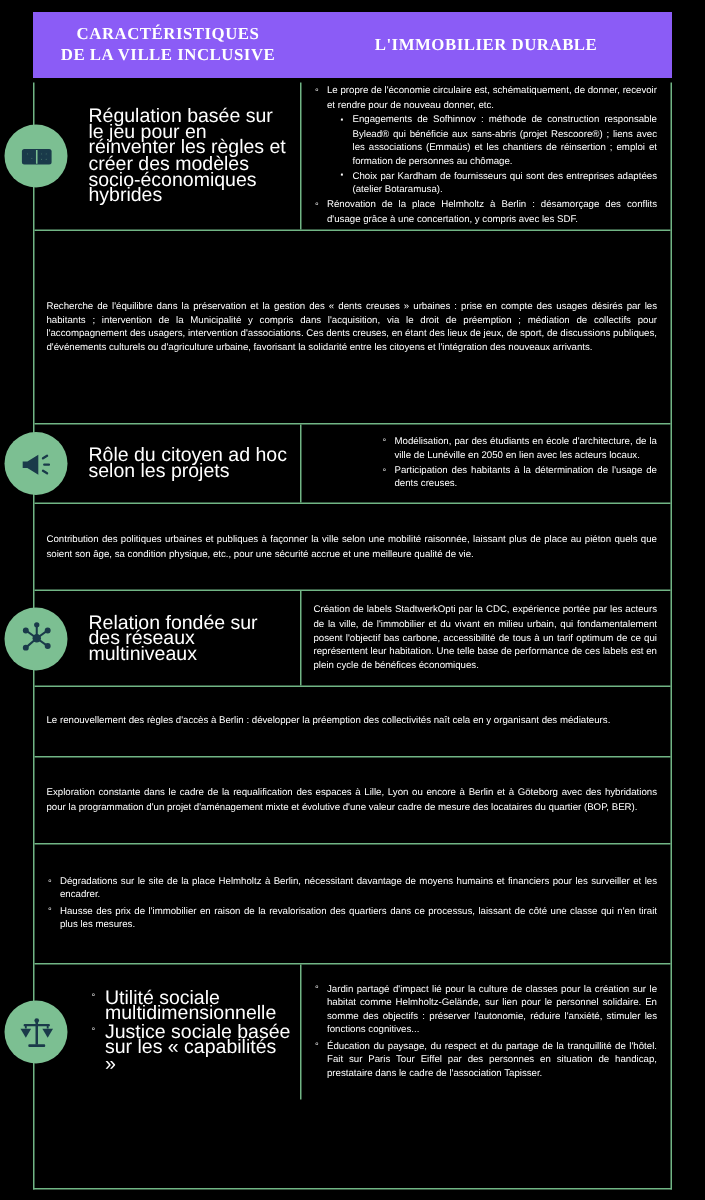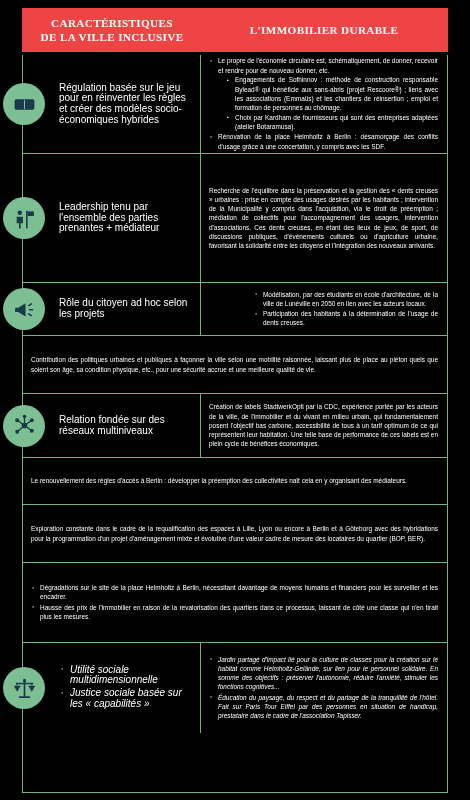--- a/index.html
+++ b/index.html
@@ -8,21 +8,21 @@
     background: #000000;
     font-family: "Liberation Sans", sans-serif;
     overflow: hidden;
   }
   #page { position: relative; width: 470px; height: 800px; background:#000; }
 
   
   .header {
     position: absolute; left: 22px; top: 8px;
     width: 426px; height: 44px;
-    background: #ef4444;
+    background: #8b5cf6;
     display: flex; align-items: center;
   }
   .header-cell {
     text-align: center; color: #ffffff;
     font-family: "Liberation Serif", serif;
     font-weight: bold; font-size: 11.2px; line-height: 14px;
     letter-spacing: .35px;
   }
   .hc-left  { width: 178px; padding-left: 2px; }
   .hc-right { width: 248px; }
@@ -30,21 +30,21 @@
 
   
   .table {
     position: absolute; left: 22px; top: 55px;
     width: 426px; height: 738px;
     border: 1.4px solid #71b585;
     border-top: none;
     display: flex; flex-direction: column;
   }
   .row { display: flex; position: relative; border-bottom: 1.4px solid #71b585; }
-  .row:last-child { border-bottom: none; font-style: italic; }
+  .row:last-child { border-bottom: none; }
 
   .col-left {
     width: 178px; flex: 0 0 178px; position: relative;
     border-right: 1.4px solid #71b585;
     display: flex; align-items: center;
   }
   .col-right {
     flex: 1 1 auto; position: relative;
     display: flex; align-items: center;
     padding: 6px 9px 6px 8px;
@@ -57,21 +57,21 @@
     width: 42px; height: 42px; border-radius: 50%;
     background: #7cbf92;
     display: flex; align-items: center; justify-content: center;
     z-index: 5;
   }
   .badge svg { width: 25px; height: 25px; display: block; }
 
   .left-text {
     padding-left: 36px; padding-right: 6px;
     color: #ffffff;
-    font-size: 10px; line-height: 10.6px;
+    font-size: 13px; line-height: 10.6px;
     font-family: "Liberation Sans", sans-serif;
   }
   .left-text.bulleted { padding-left: 38px; }
   .left-text ul { list-style: none; }
   .left-text ul li { position: relative; padding-left: 9px; margin-bottom: 2px; }
   .left-text ul li::before {
     content: "\25E6"; position: absolute; left: 0; top: -0.5px;
     color: #ffffff; font-size: 7px;
   }
 
@@ -149,31 +149,20 @@
                 <li>Choix par Kardham de fournisseurs qui sont des entreprises adaptées (atelier Botaramusa).</li>
               </ul>
             </li>
             <li>Rénovation de la place Helmholtz à Berlin : désamorçage des conflits d'usage grâce à une concertation, y compris avec les SDF.</li>
           </ul>
         </div>
       </div>
     </div>
 
     <div class="row r1">
-      <div class="col-left">
-        <div class="badge">
-          <svg viewBox="0 0 24 24">
-            <circle cx="7.5" cy="6.4" r="2.2" fill="#1a3a4a"></circle>
-            <path d="M4.5 10.4h6v6.2h-2.2v5h-1.6v-5H4.5z" fill="#1a3a4a"></path>
-            <rect x="13.5" y="4.5" width="1.5" height="17" fill="#1a3a4a"></rect>
-            <path d="M15 5.2h6v4.4h-6z" fill="#1a3a4a"></path>
-          </svg>
-        </div>
-        <div class="left-text">Leadership tenu par l'ensemble des parties prenantes + médiateur</div>
-      </div>
       <div class="col-right">
         <div class="right-text">
           <span class="plain-para">Recherche de l'équilibre dans la préservation et la gestion des « dents creuses » urbaines : prise en compte des usages désirés par les habitants ; intervention de la Municipalité y compris dans l'acquisition, via le droit de préemption ; médiation de collectifs pour l'accompagnement des usagers, intervention d'associations. Ces dents creuses, en étant des lieux de jeux, de sport, de discussions publiques, d'événements culturels ou d'agriculture urbaine, favorisant la solidarité entre les citoyens et l'intégration des nouveaux arrivants.</span>
         </div>
       </div>
     </div>
 
     <div class="row r2">
       <div class="col-left">
         <div class="badge">

